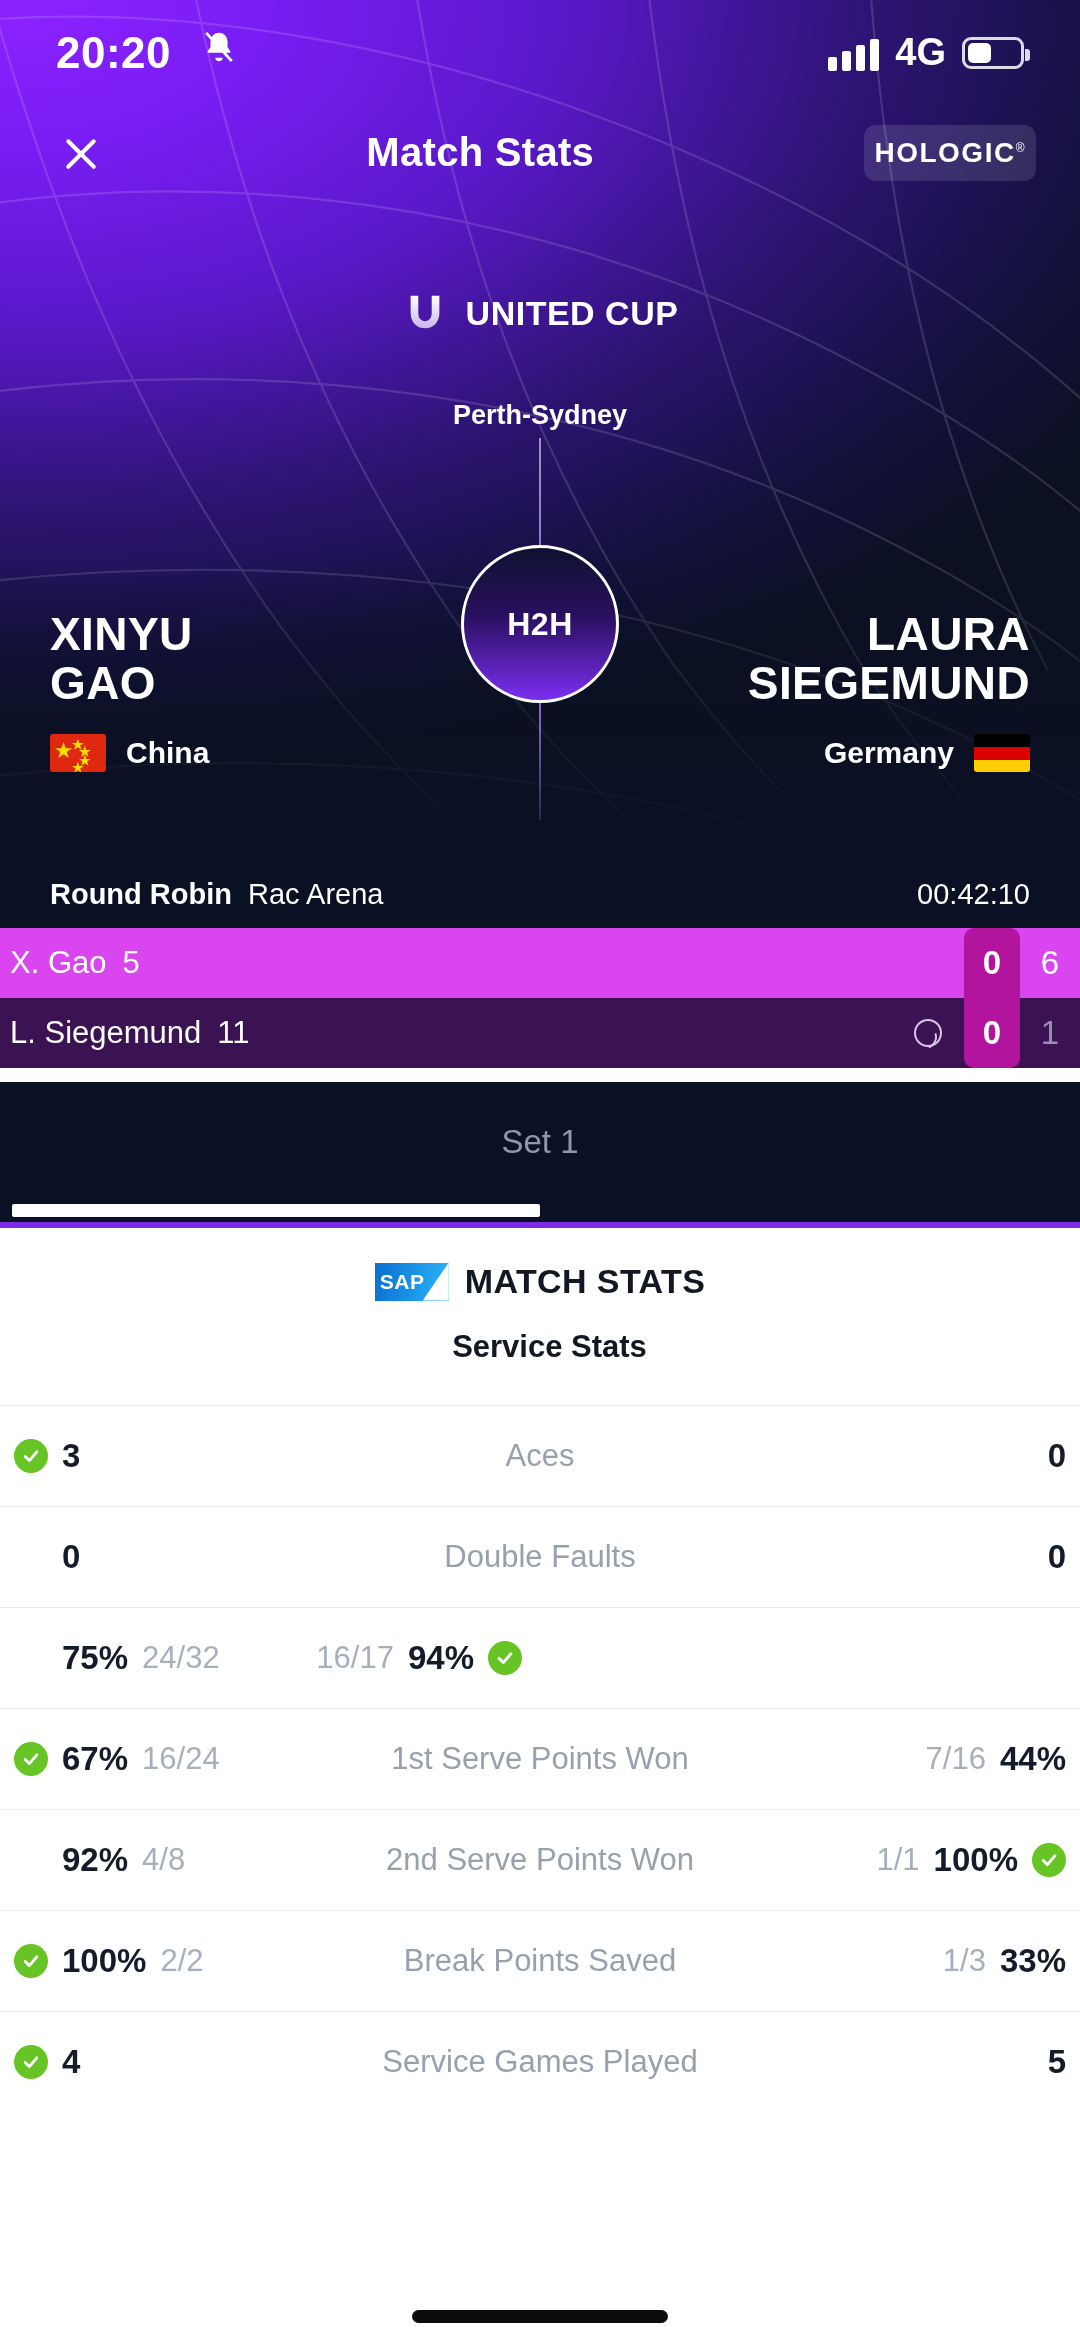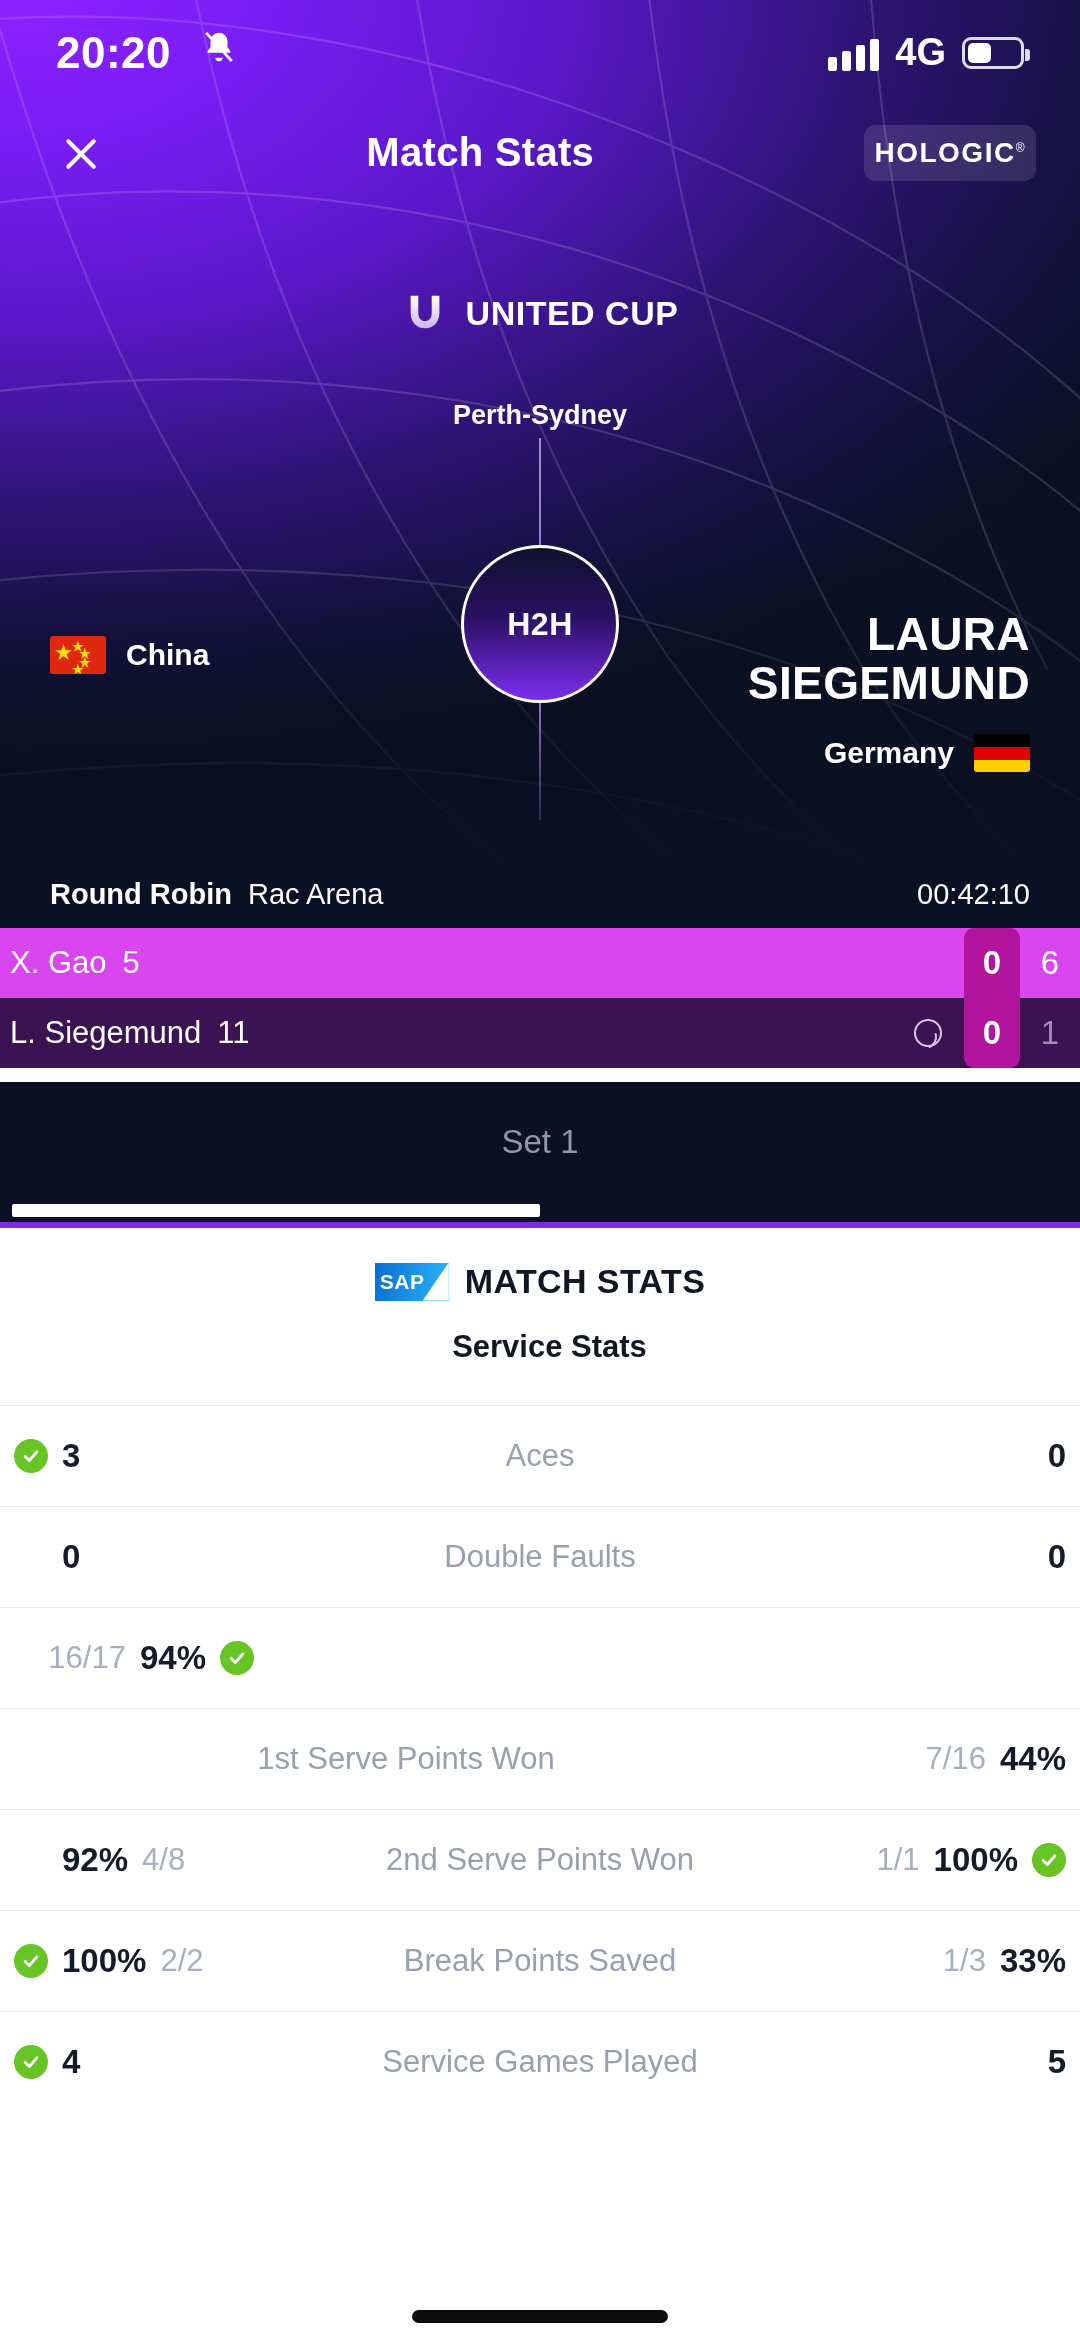--- a/index.html
+++ b/index.html
@@ -325,20 +325,24 @@
 </div>
 <div class="venue">Perth-Sydney</div>
 
 <div class="vs-line"></div>
 <div class="vs-line2"></div>
 <div class="h2h">
   <span>H2H</span>
 </div>
 
 <div class="player left">
+  <div class="p-name">
+    <div>XINYU</div>
+    <div>GAO</div>
+  </div>
   <div class="p-country">
     <span class="flag flag-cn">
       <span class="s s1">★</span>
         <span class="s s2">★</span>
         <span class="s s3">★</span>
         <span class="s s4">★</span>
         <span class="s s5">★</span>
     </span>
     <span>China</span>
   </div>
@@ -429,32 +433,50 @@
           </span>
         <span class="pct">0</span>
       </div>
       <div class="stat-label">Double Faults</div>
       <div class="side right">
         <span class="pct">0</span>
       </div>
     </div>
 
     <div class="stat-row">
+      <div class="side left">
+        <span class="chk hidden">
+            <svg viewBox="0 0 24 24">
+              <path fill="none" stroke="#fff" stroke-width="3.5" stroke-linecap="round" stroke-linejoin="round" d="M5 12.5 L10 17.5 L19 7"></path>
+            </svg>
+          </span>
+        <span class="pct">75%</span>
+        <span class="frac">24/32</span>
+      </div>
       <div class="side right">
         <span class="frac">16/17</span>
         <span class="pct">94%</span>
         <span class="chk">
             <svg viewBox="0 0 24 24">
               <path fill="none" stroke="#fff" stroke-width="3.5" stroke-linecap="round" stroke-linejoin="round" d="M5 12.5 L10 17.5 L19 7"></path>
             </svg>
           </span>
       </div>
     </div>
 
     <div class="stat-row">
+      <div class="side left">
+        <span class="chk">
+            <svg viewBox="0 0 24 24">
+              <path fill="none" stroke="#fff" stroke-width="3.5" stroke-linecap="round" stroke-linejoin="round" d="M5 12.5 L10 17.5 L19 7"></path>
+            </svg>
+          </span>
+        <span class="pct">67%</span>
+        <span class="frac">16/24</span>
+      </div>
       <div class="stat-label">1st Serve Points Won</div>
       <div class="side right">
         <span class="frac">7/16</span>
         <span class="pct">44%</span>
       </div>
     </div>
 
     <div class="stat-row">
       <div class="side left">
         <span class="chk hidden">

